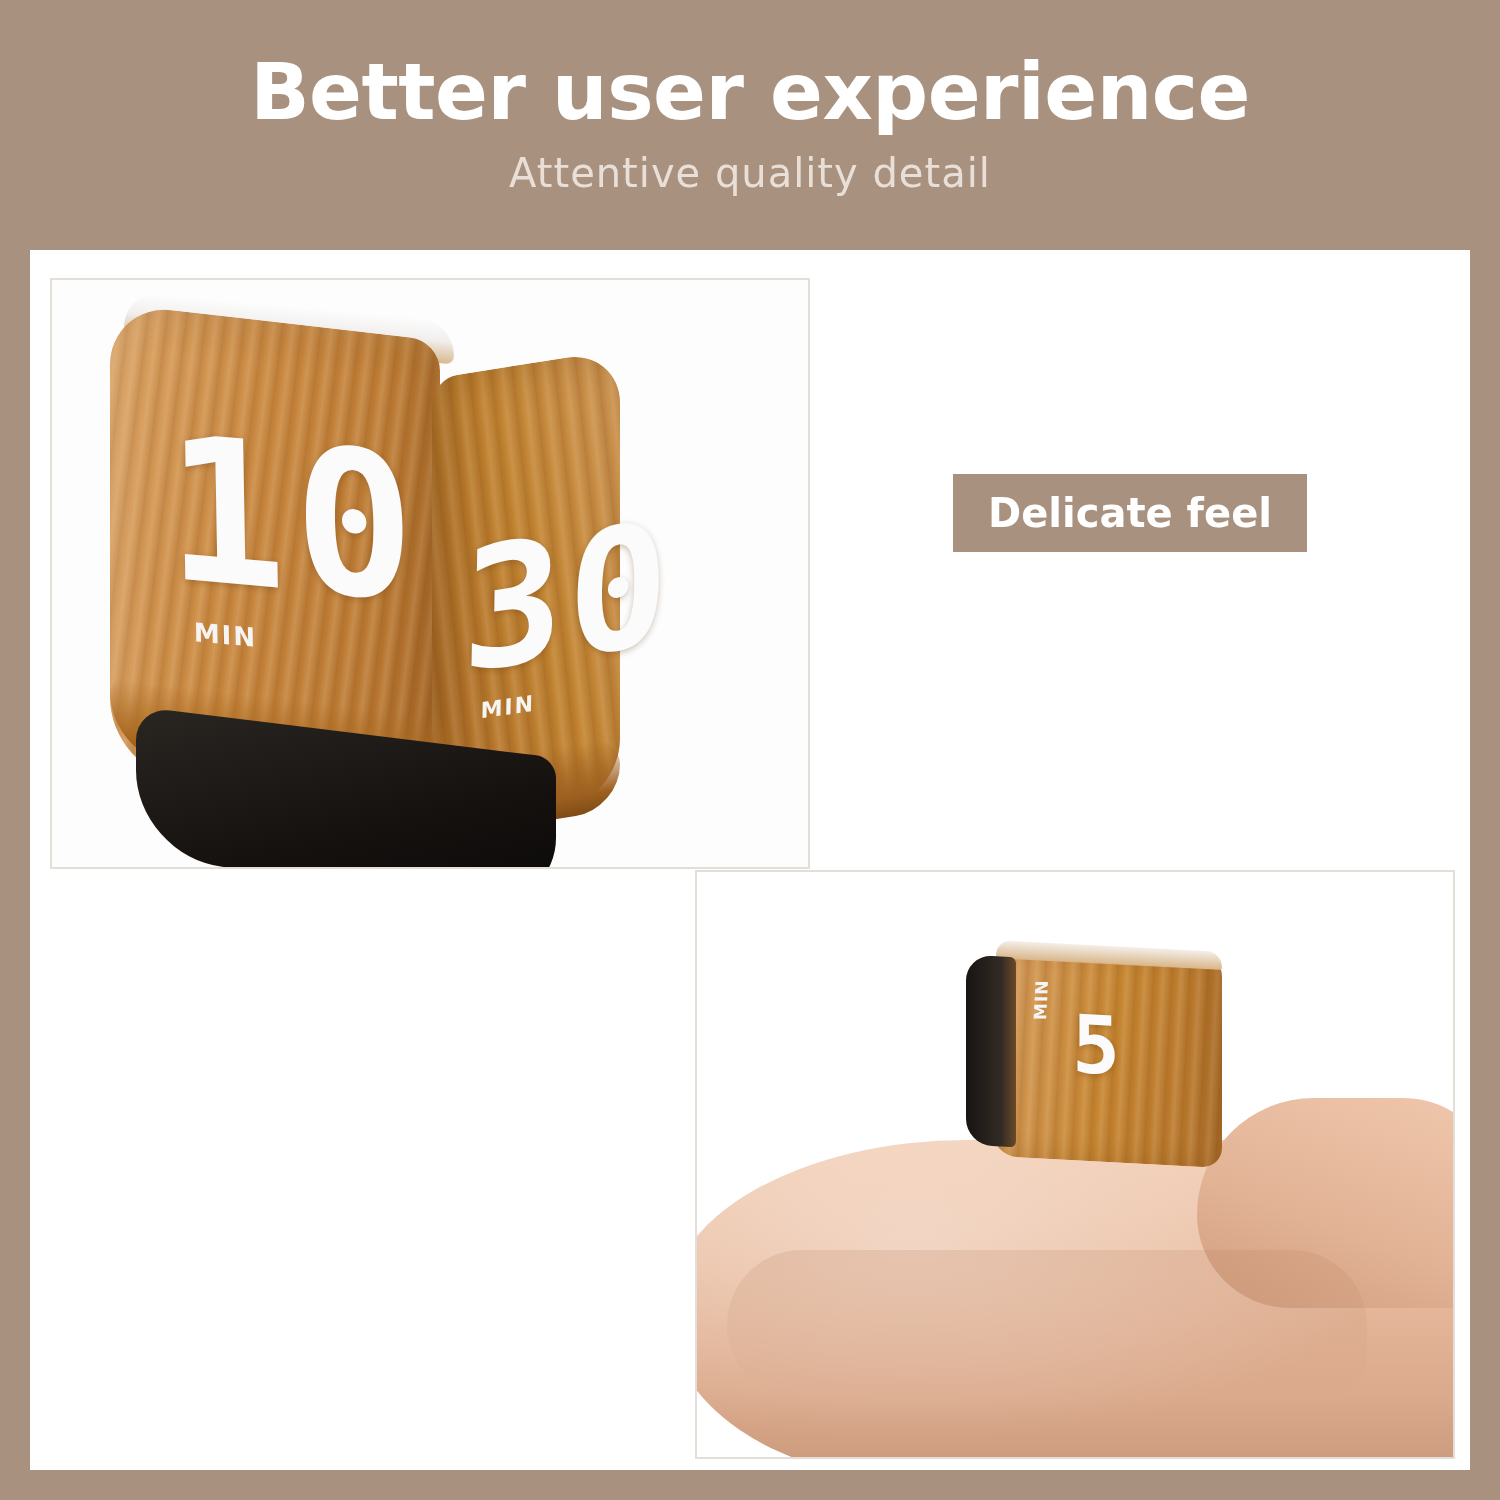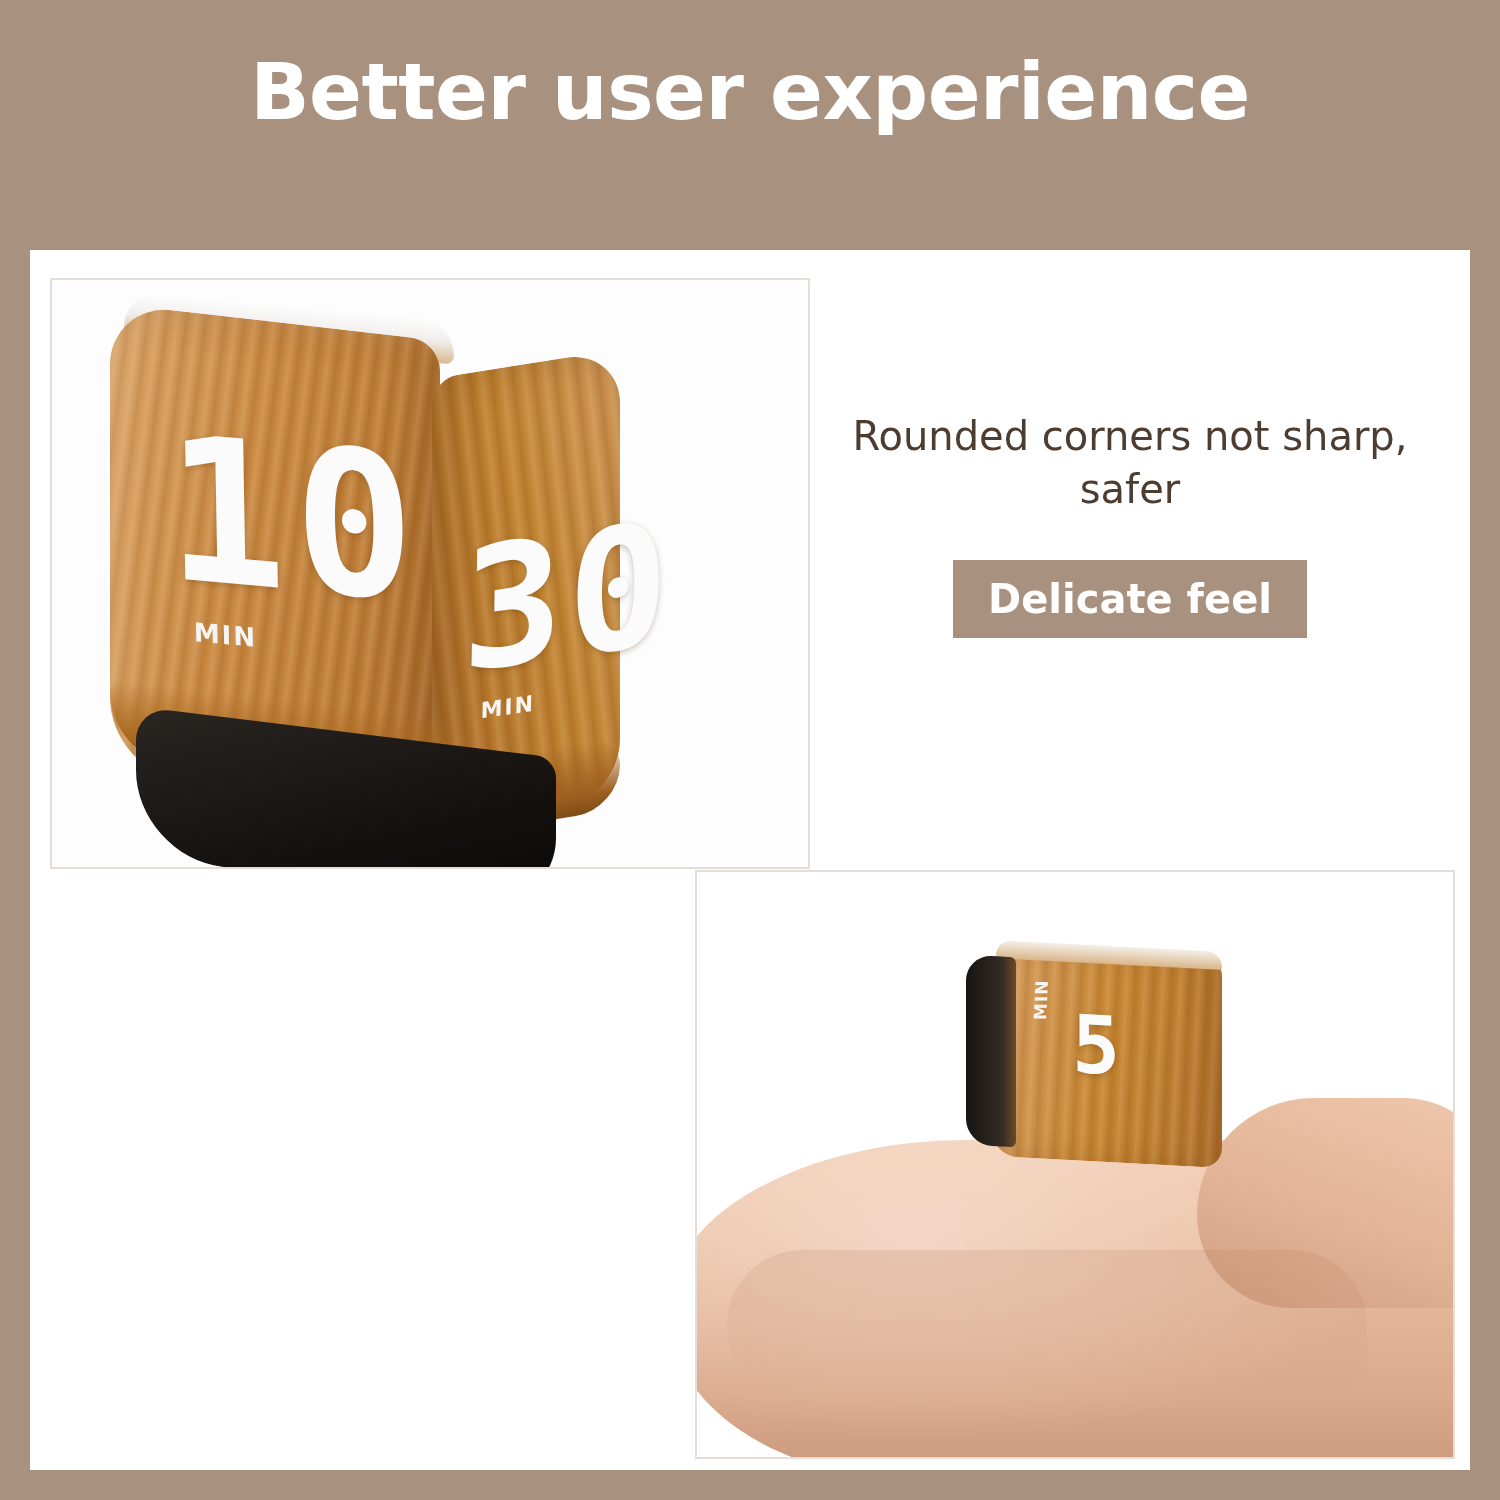--- a/index.html
+++ b/index.html
@@ -143,21 +143,21 @@
     font-size:40px;color:#4d3c30;line-height:1.32;
     font-family:"DejaVu Sans", sans-serif;
   }
   .pill{
     display:inline-block;
     background:#a8917f;
     color:#ffffff;
     font-weight:bold;
     font-size:40px;
     padding:16px 35px;
-    margin-top:44px;
+    margin-top:64px;
     font-family:"DejaVu Sans", sans-serif;
     white-space:nowrap;
   }
   
   .ltext{
     position:absolute;left:110px;top:770px;width:600px;
     text-align:left;
   }
   .ltext .headline{
     font-size:40px;color:#4d3c30;line-height:1.32;
@@ -226,20 +226,21 @@
     font-family:"DejaVu Sans", sans-serif;
   }
 </style>
 </head>
 <body>
 
 <div class="page">
 
   <div class="header">
     <div class="title">Better user experience</div>
+    <div class="subtitle">Attentive quality detail</div>
   </div>
 
   <div class="canvas">
 
     <div class="photo1">
       <div class="photo1-inner">
         <div class="cube1">
           <div class="top-edge"></div>
           <div class="face-front"></div>
           <div class="face-side"></div>
@@ -254,21 +255,20 @@
 
           <div class="seg-wrap d2">
             <div class="seg-digits">30</div>
             <div class="minlabel">MIN</div>
           </div>
         </div>
       </div>
     </div>
 
     <div class="rtext">
-      <div class="headline">Rounded corners not sharp, safer</div>
       <div class="pill">Delicate feel</div>
     </div>
 
     <div class="ltext">
     </div>
 
     <div class="photo2">
       <div class="hand">
         <div class="thumb"></div>
         <div class="shade"></div>

